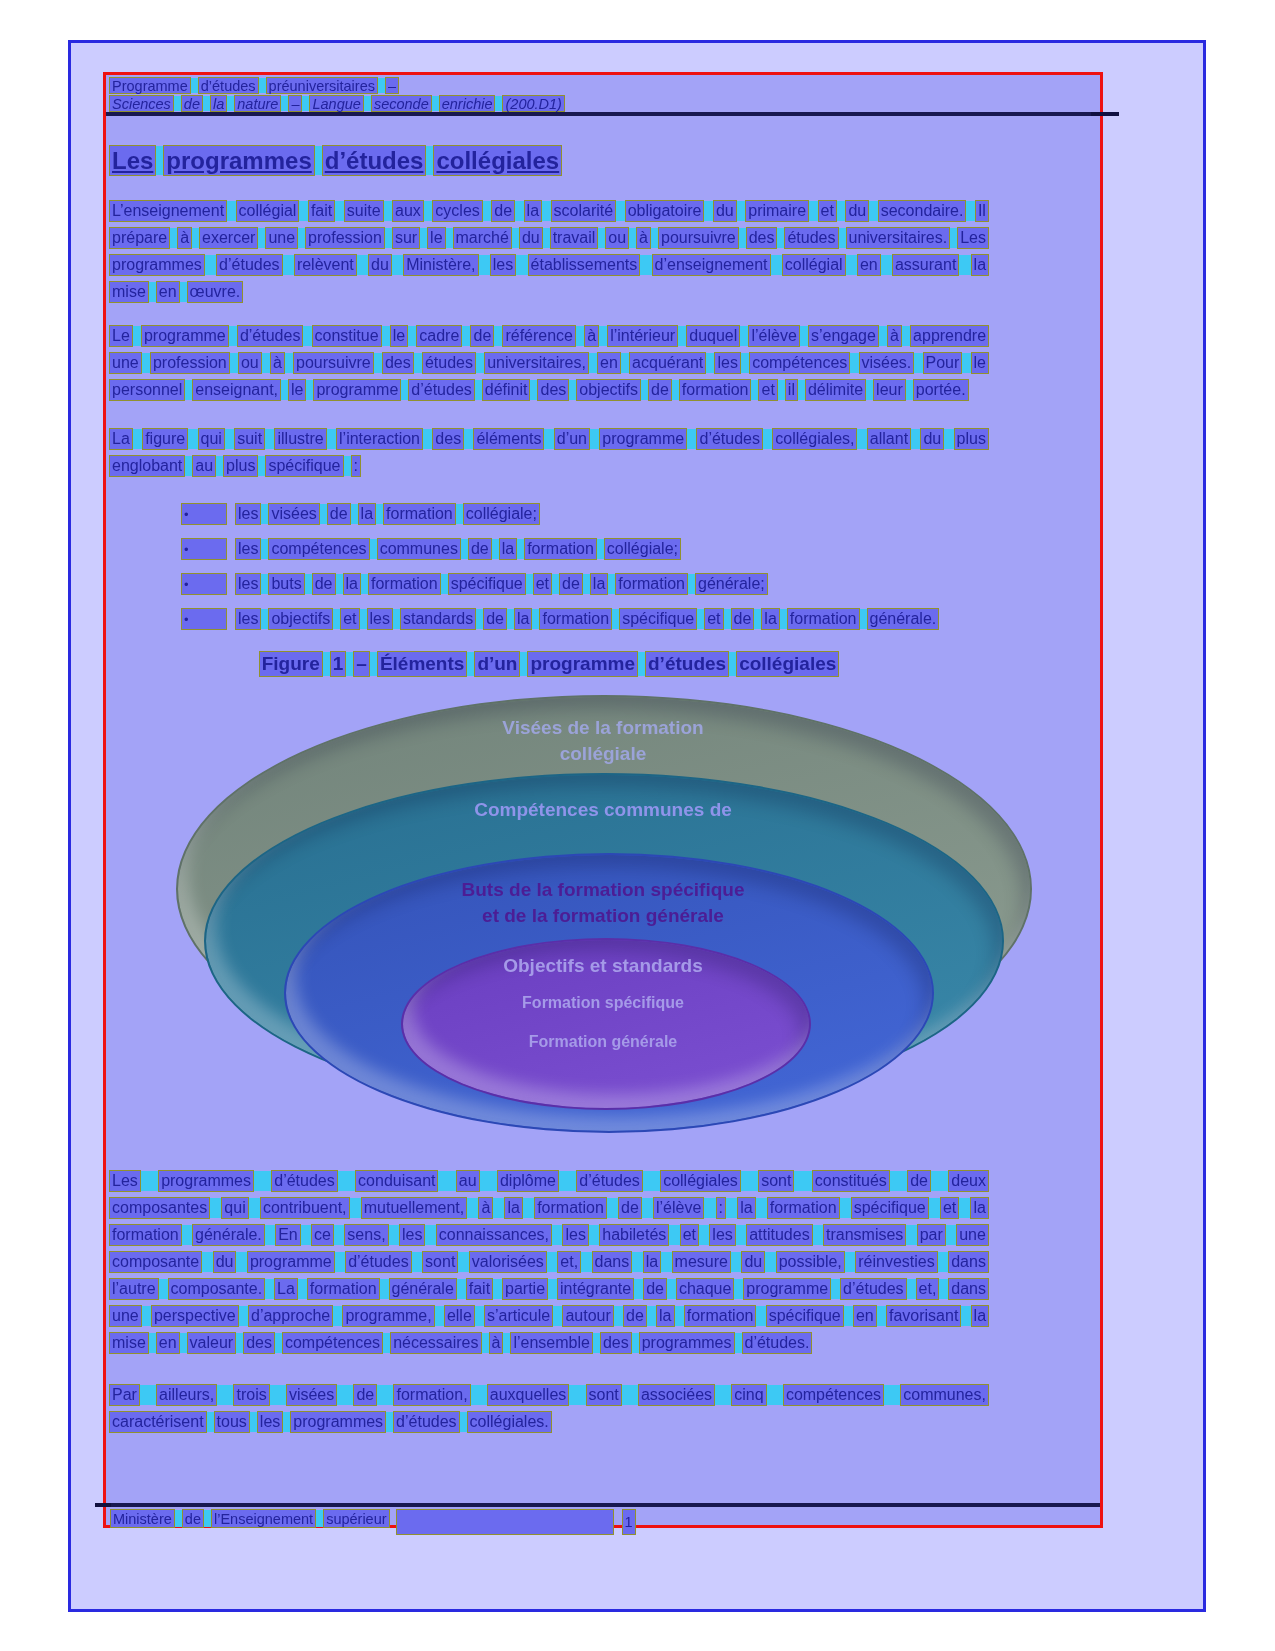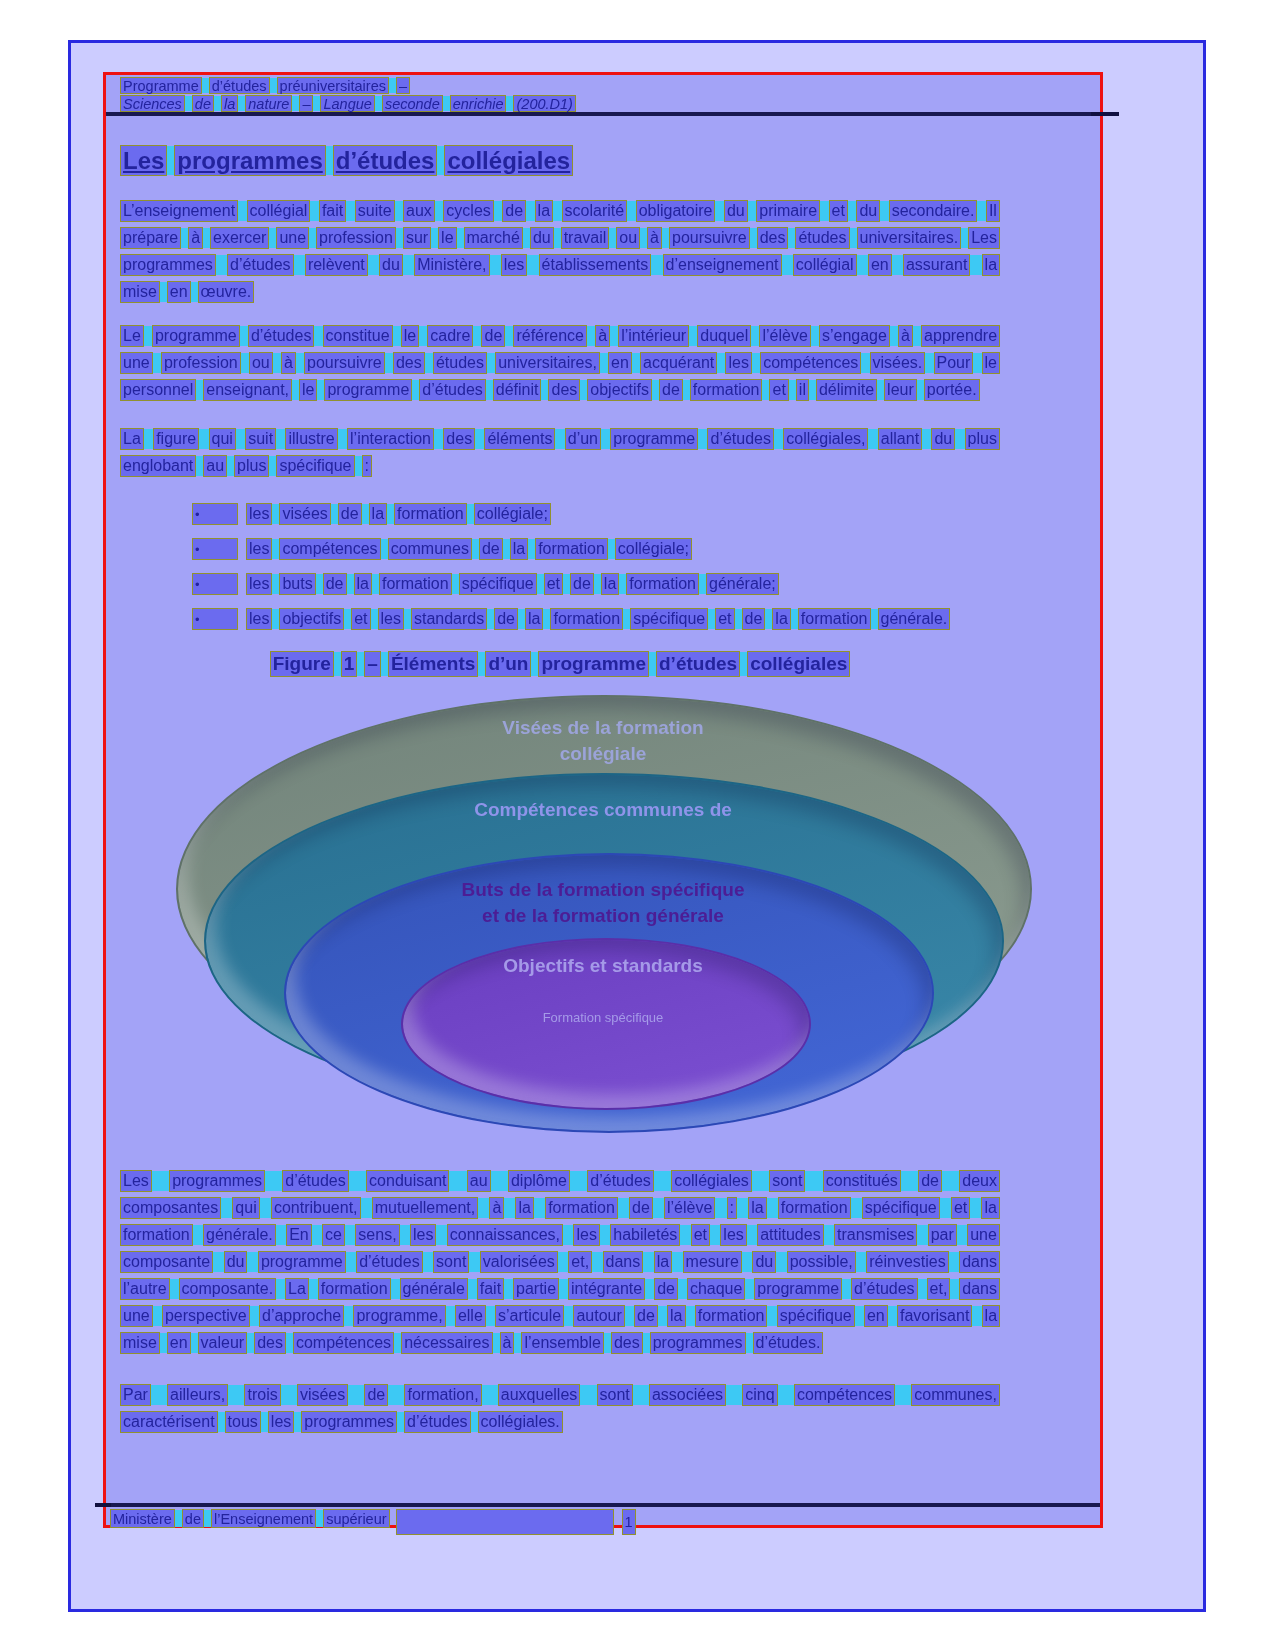--- a/index.html
+++ b/index.html
@@ -14,21 +14,21 @@
            overflow:visible;}
 
   
   .tline{display:flex;align-items:stretch;flex-wrap:nowrap;}
   .word{display:flex;align-items:center;background:#6b6bef;border:1px solid #91912e;
         color:#23239d;padding:0 2px;white-space:pre;}
   .gap{background:#3dc9f4;width:7px;align-self:stretch;margin:1px 0;}
   .just{justify-content:space-between;}
   .just .gap{flex:1 1 auto;}
 
-  .block{position:absolute;left:14px;width:880px;}
+  .block{position:absolute;left:3px;width:880px;}
 
   .hdr{top:2px;font-size:14.5px;}
   .hdr .tline{height:17px;margin-bottom:1px;}
   .hdr .l2{font-style:italic;}
 
   .rule{position:absolute;left:0;height:4px;background:#181850;width:994px;}
   .rule1{top:37px;}
   .rule2{top:1428px;}
   .tick-r{position:absolute;top:37px;left:985px;width:28px;height:4px;background:#101040;}
   .tick-l{position:absolute;top:1428px;left:-11px;width:16px;height:4px;background:#101040;}
@@ -57,21 +57,21 @@
         box-shadow:inset 10px -14px 16px rgba(255,255,255,0.26),
                    inset -8px 12px 18px rgba(0,0,40,0.20);}
   .ring0{left:70px;top:0px;width:856px;height:388px;}
   .ring1{left:98px;top:78px;width:800px;height:336px;}
   .ring2{left:178px;top:158px;width:650px;height:280px;}
   .ring3{left:295px;top:243px;width:410px;height:172px;}
 
   .rlabel{position:absolute;left:247px;width:500px;text-align:center;
           font-weight:bold;font-size:19px;line-height:26px;}
   .rl0{top:20px;} .rl1{top:102px;} .rl2{top:182px;} .rl3{top:258px;}
-  .rl3 .sub{font-weight:normal;font-size:13px;line-height:31px;margin-top:23px;}
+  .rl3 .sub{font-weight:bold;font-size:16px;line-height:31px;margin-top:8px;}
 
   .footer-line{position:absolute;left:4px;top:1434px;display:flex;font-size:14.5px;height:26px;}
   .footer-line .textspan{display:inline-flex;}
   .footer-line .tline{height:19px;}
   .filler{width:212px;margin-left:6px;}
   .pagenum{margin-left:8px;}
 </style>
 </head>
 <body>
 
@@ -507,20 +507,21 @@
     <div class="rlabel rl1" style="color: rgb(143, 148, 234); text-align: center;">
       <div>Compétences communes de</div>
     </div>
     <div class="rlabel rl2" style="color: #4c1d95;">
       <div>Buts de la formation spécifique</div>
       <div>et de la formation générale</div>
     </div>
     <div class="rlabel rl3" style="color: rgb(165, 154, 232);">
       <div>Objectifs et standards</div>
       <div class="sub">Formation spécifique</div>
+      <div class="sub">Formation générale</div>
     </div>
   </div>
 
   <div class="block para p4">
       <div class="tline just">
         <span class="word">Les</span>
         <span class="gap"></span>
         <span class="word">programmes</span>
         <span class="gap"></span>
         <span class="word">d’études</span>

